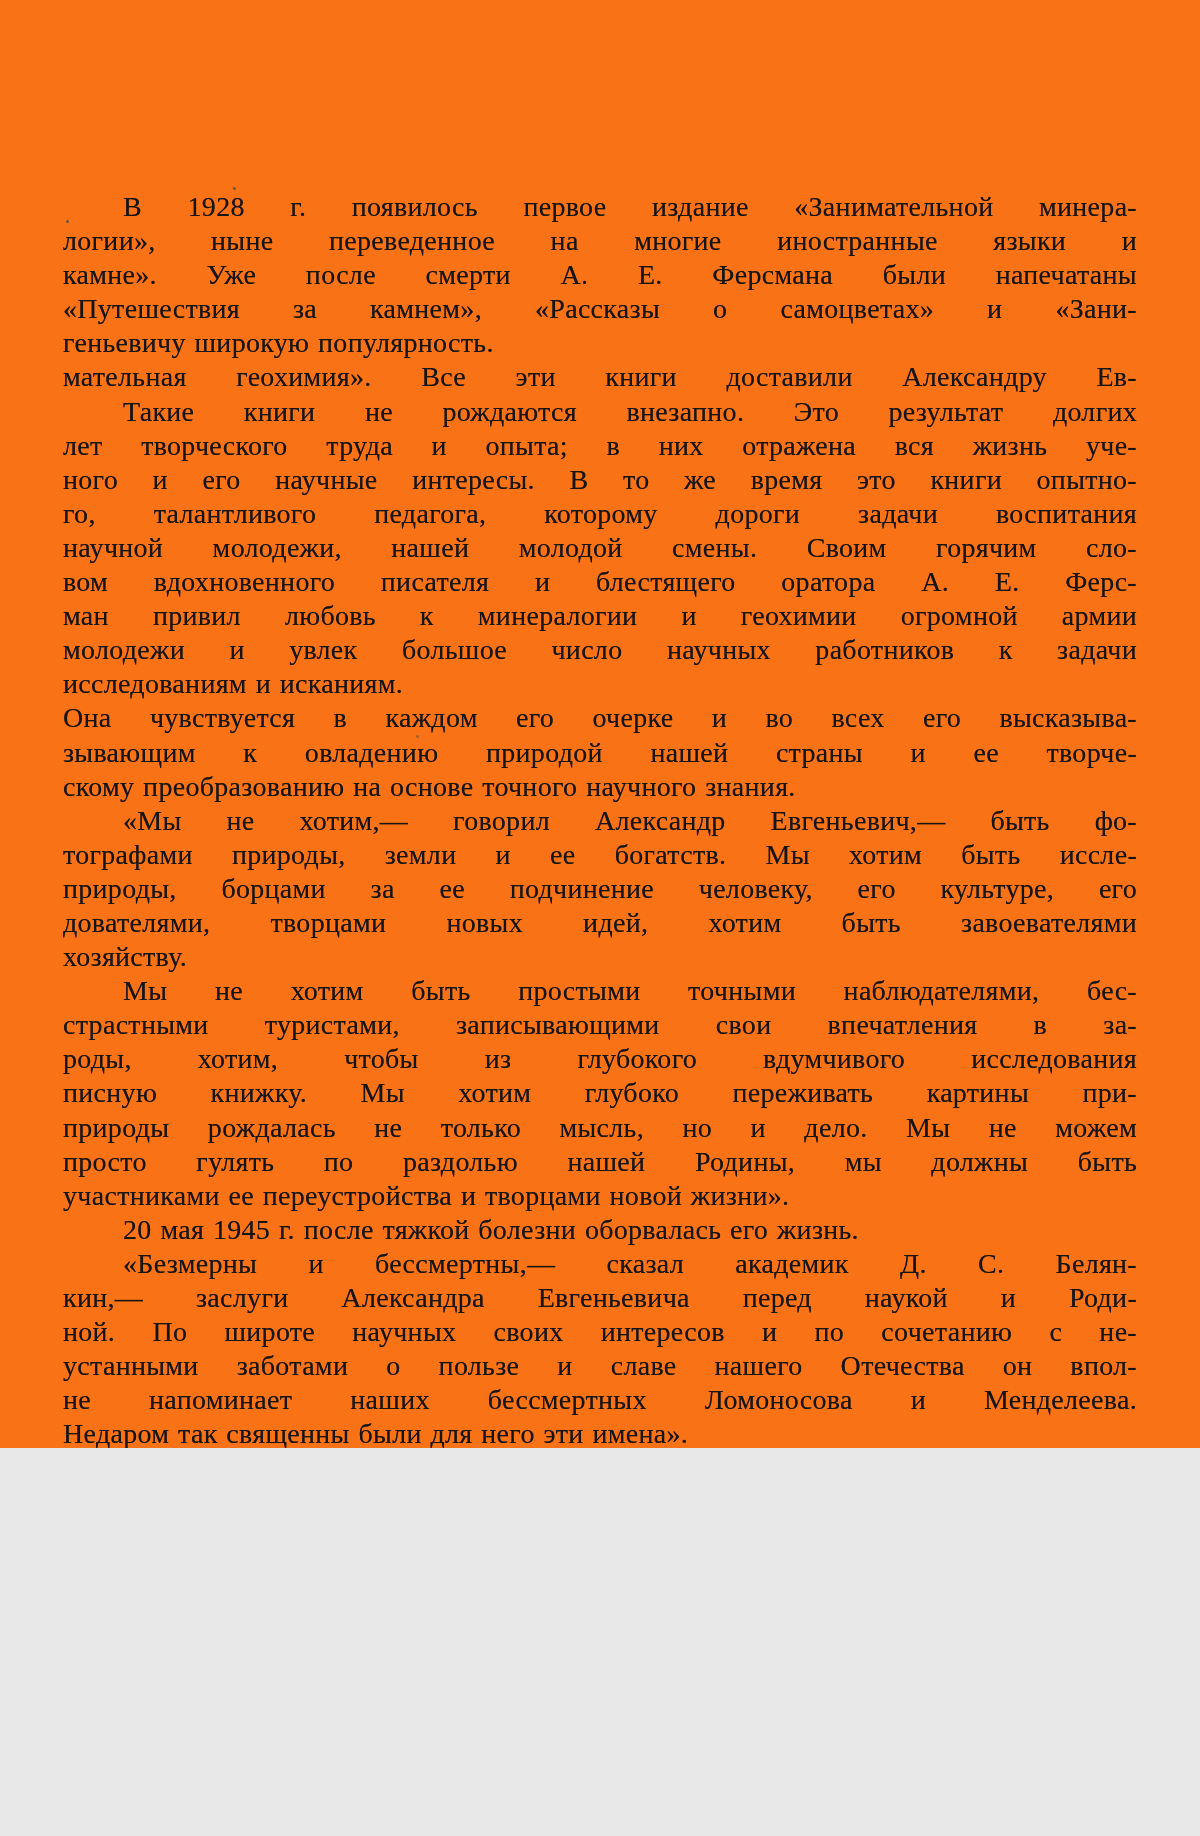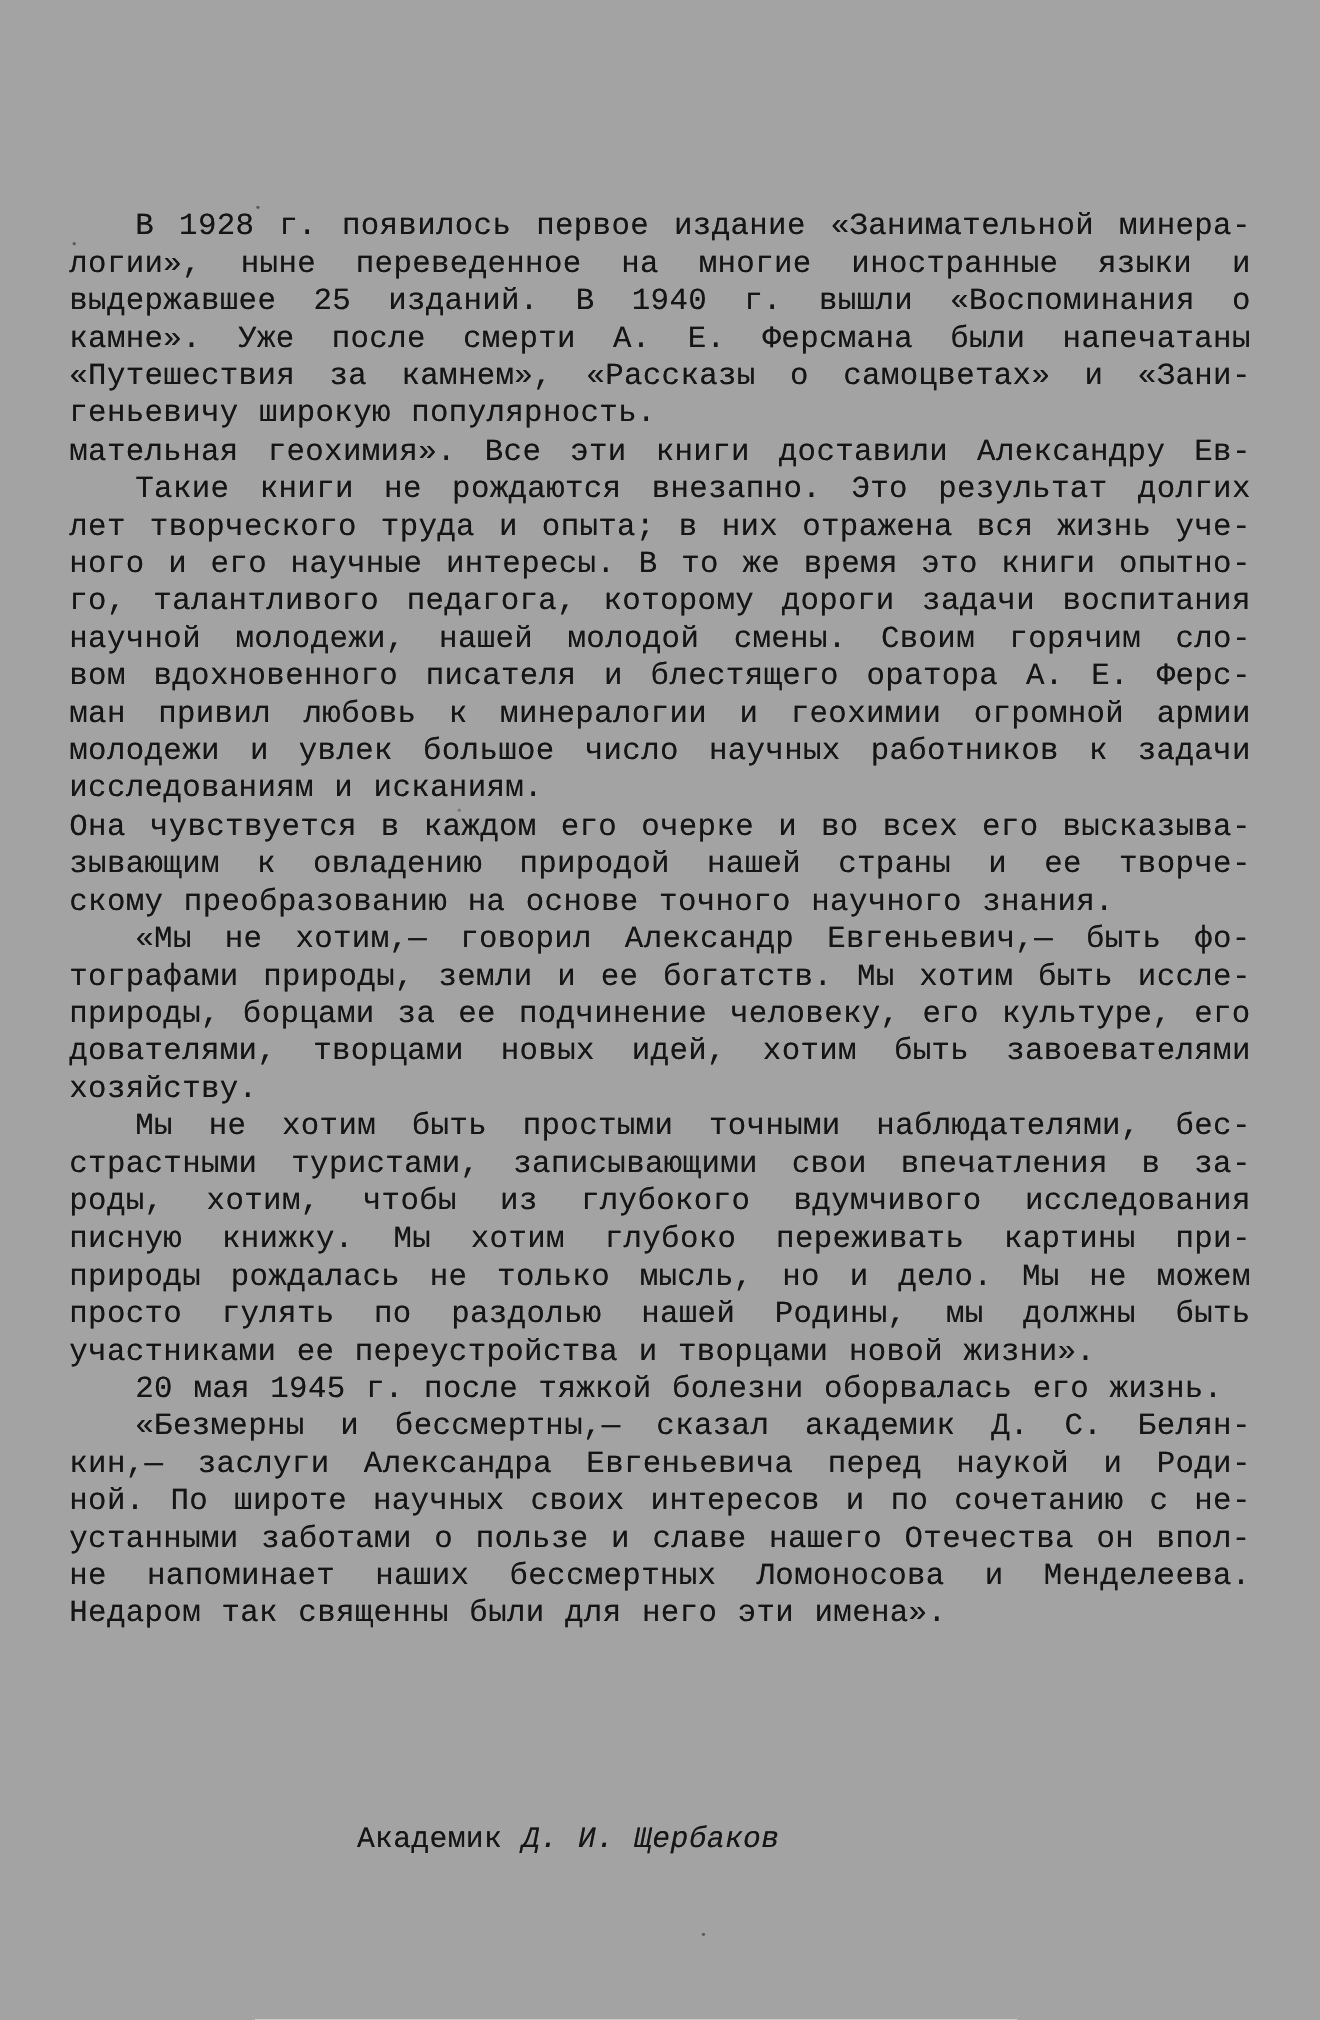--- a/index.html
+++ b/index.html
@@ -1,22 +1,22 @@
 <!DOCTYPE html>
 <html lang="ru"><head>
 <meta charset="utf-8">
 <style>
   html, body { margin: 0; padding: 0; background: #e8e8e8; }
   .page {
     position: relative;
     width: 1200px;
-    height: 1836px;
+    height: 1448px;
     margin: 0 auto;
-    background: #a3a3a3;
-    font-family: Liberation Mono, monospace;
+    background: #f97316;
+    font-family: Liberation Serif, serif;
     color: #151515;
     overflow: hidden;
   }
   .text-block {
     position: absolute;
     left: 63px;
     top: 190px;
     width: 1074px;
     font-size: 28px;
     line-height: 34.1px;
@@ -50,21 +50,20 @@
 </style>
 </head>
 <body>
 
 <div class="page">
   <div class="text-block">
 
   <div class="para">
         <div class="line first">В 1928 г. появилось первое издание «Занимательной минера-</div>
         <div class="line">логии», ныне переведенное на многие иностранные языки и</div>
-        <div class="line">выдержавшее 25 изданий. В 1940 г. вышли «Воспоминания о</div>
         <div class="line">камне». Уже после смерти А. Е. Ферсмана были напечатаны</div>
         <div class="line">«Путешествия за камнем», «Рассказы о самоцветах» и «Зани-</div>
         <div class="line last">геньевичу широкую популярность.</div>
         <div class="line">мательная геохимия». Все эти книги доставили Александру Ев-</div>
       </div>
       <div class="para">
         <div class="line first">Такие книги не рождаются внезапно. Это результат долгих</div>
         <div class="line">лет творческого труда и опыта; в них отражена вся жизнь уче-</div>
         <div class="line">ного и его научные интересы. В то же время это книги опытно-</div>
         <div class="line">го, талантливого педагога, которому дороги задачи воспитания</div>

